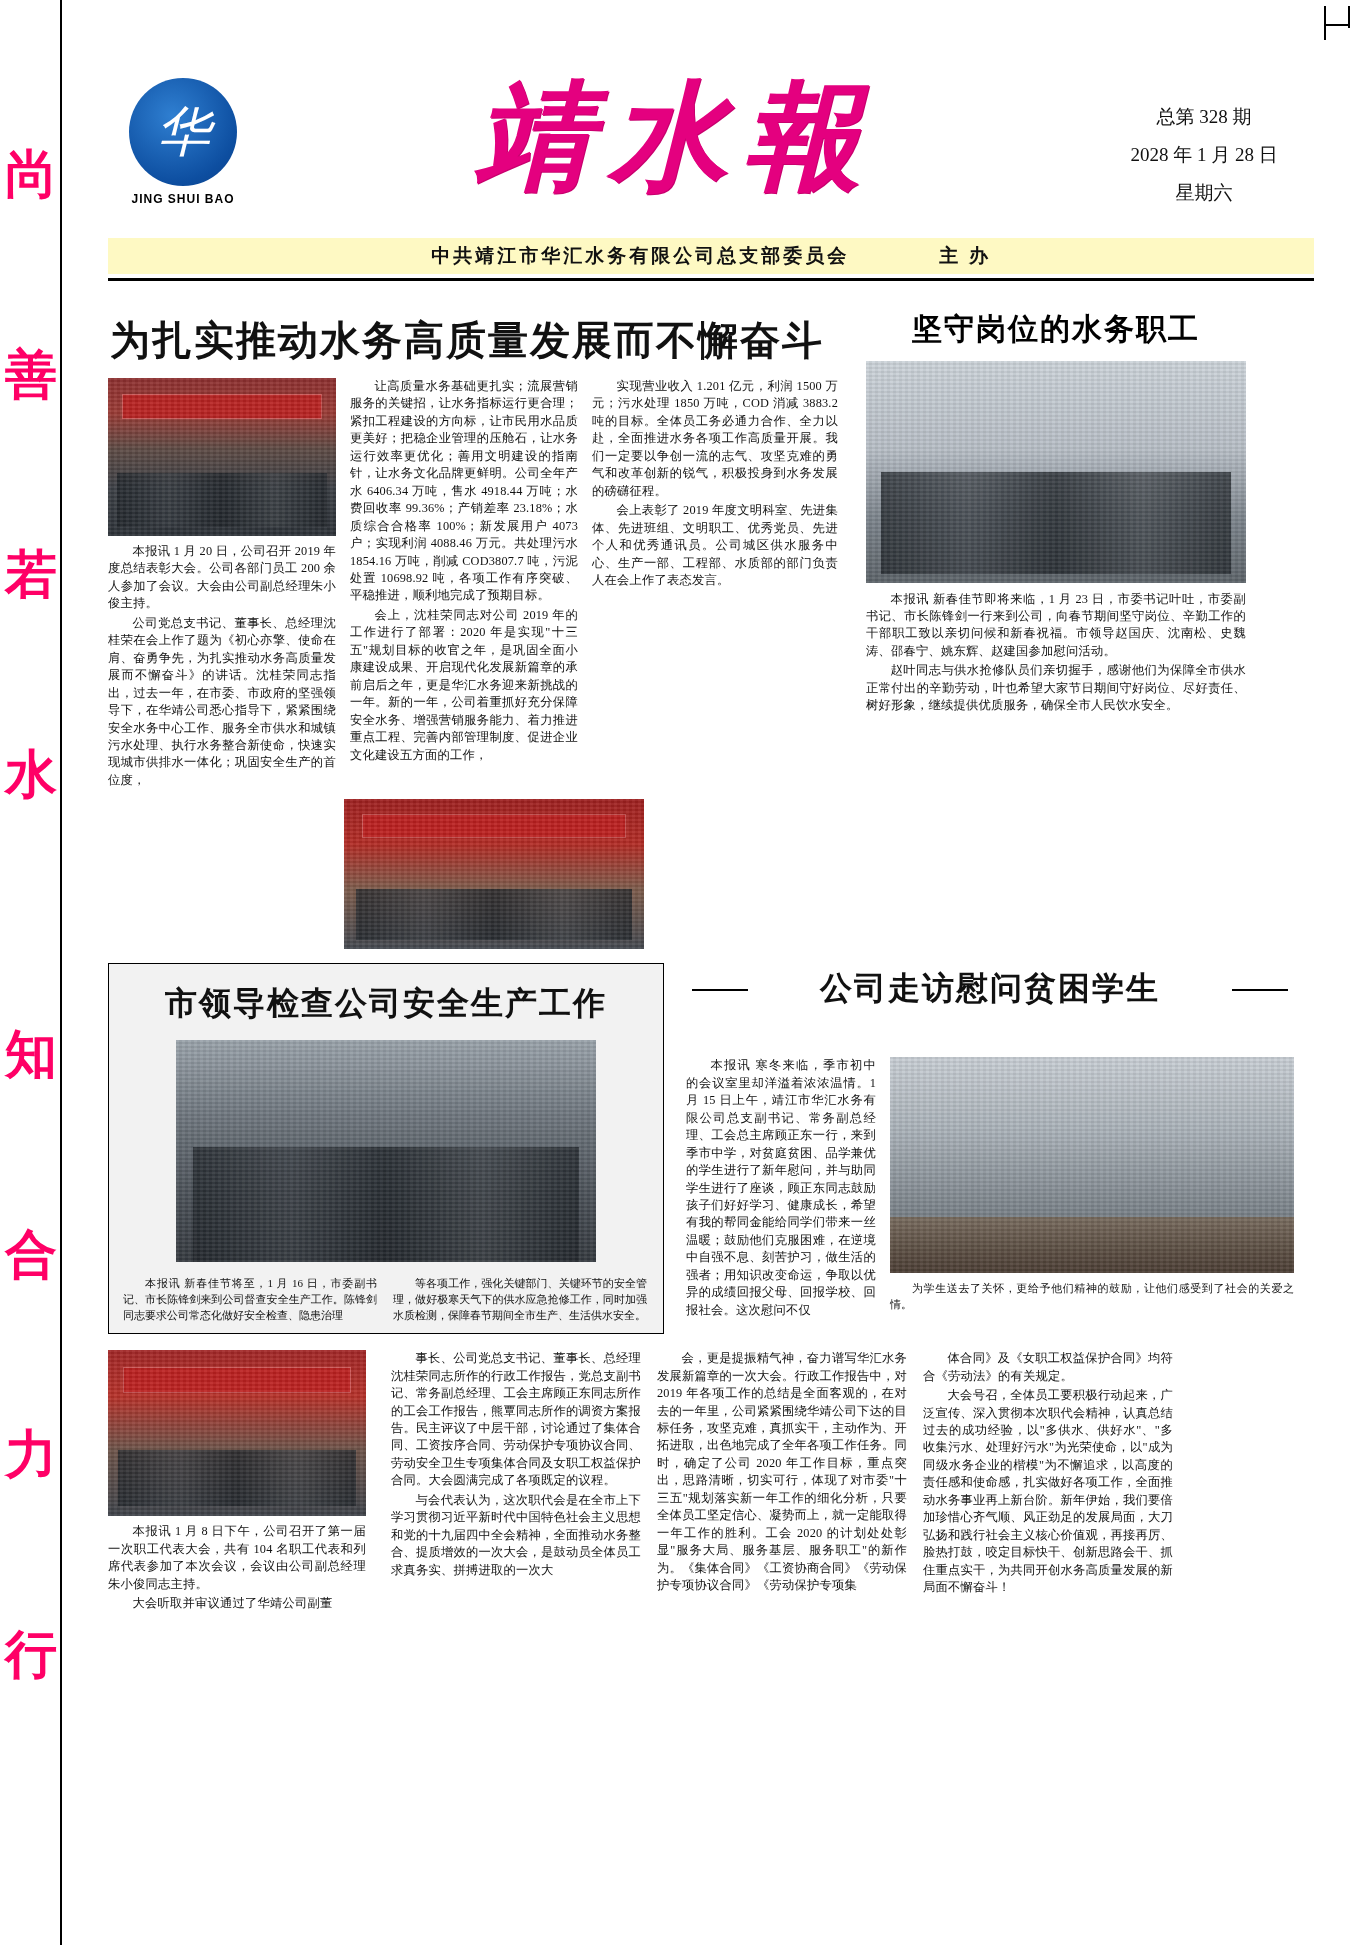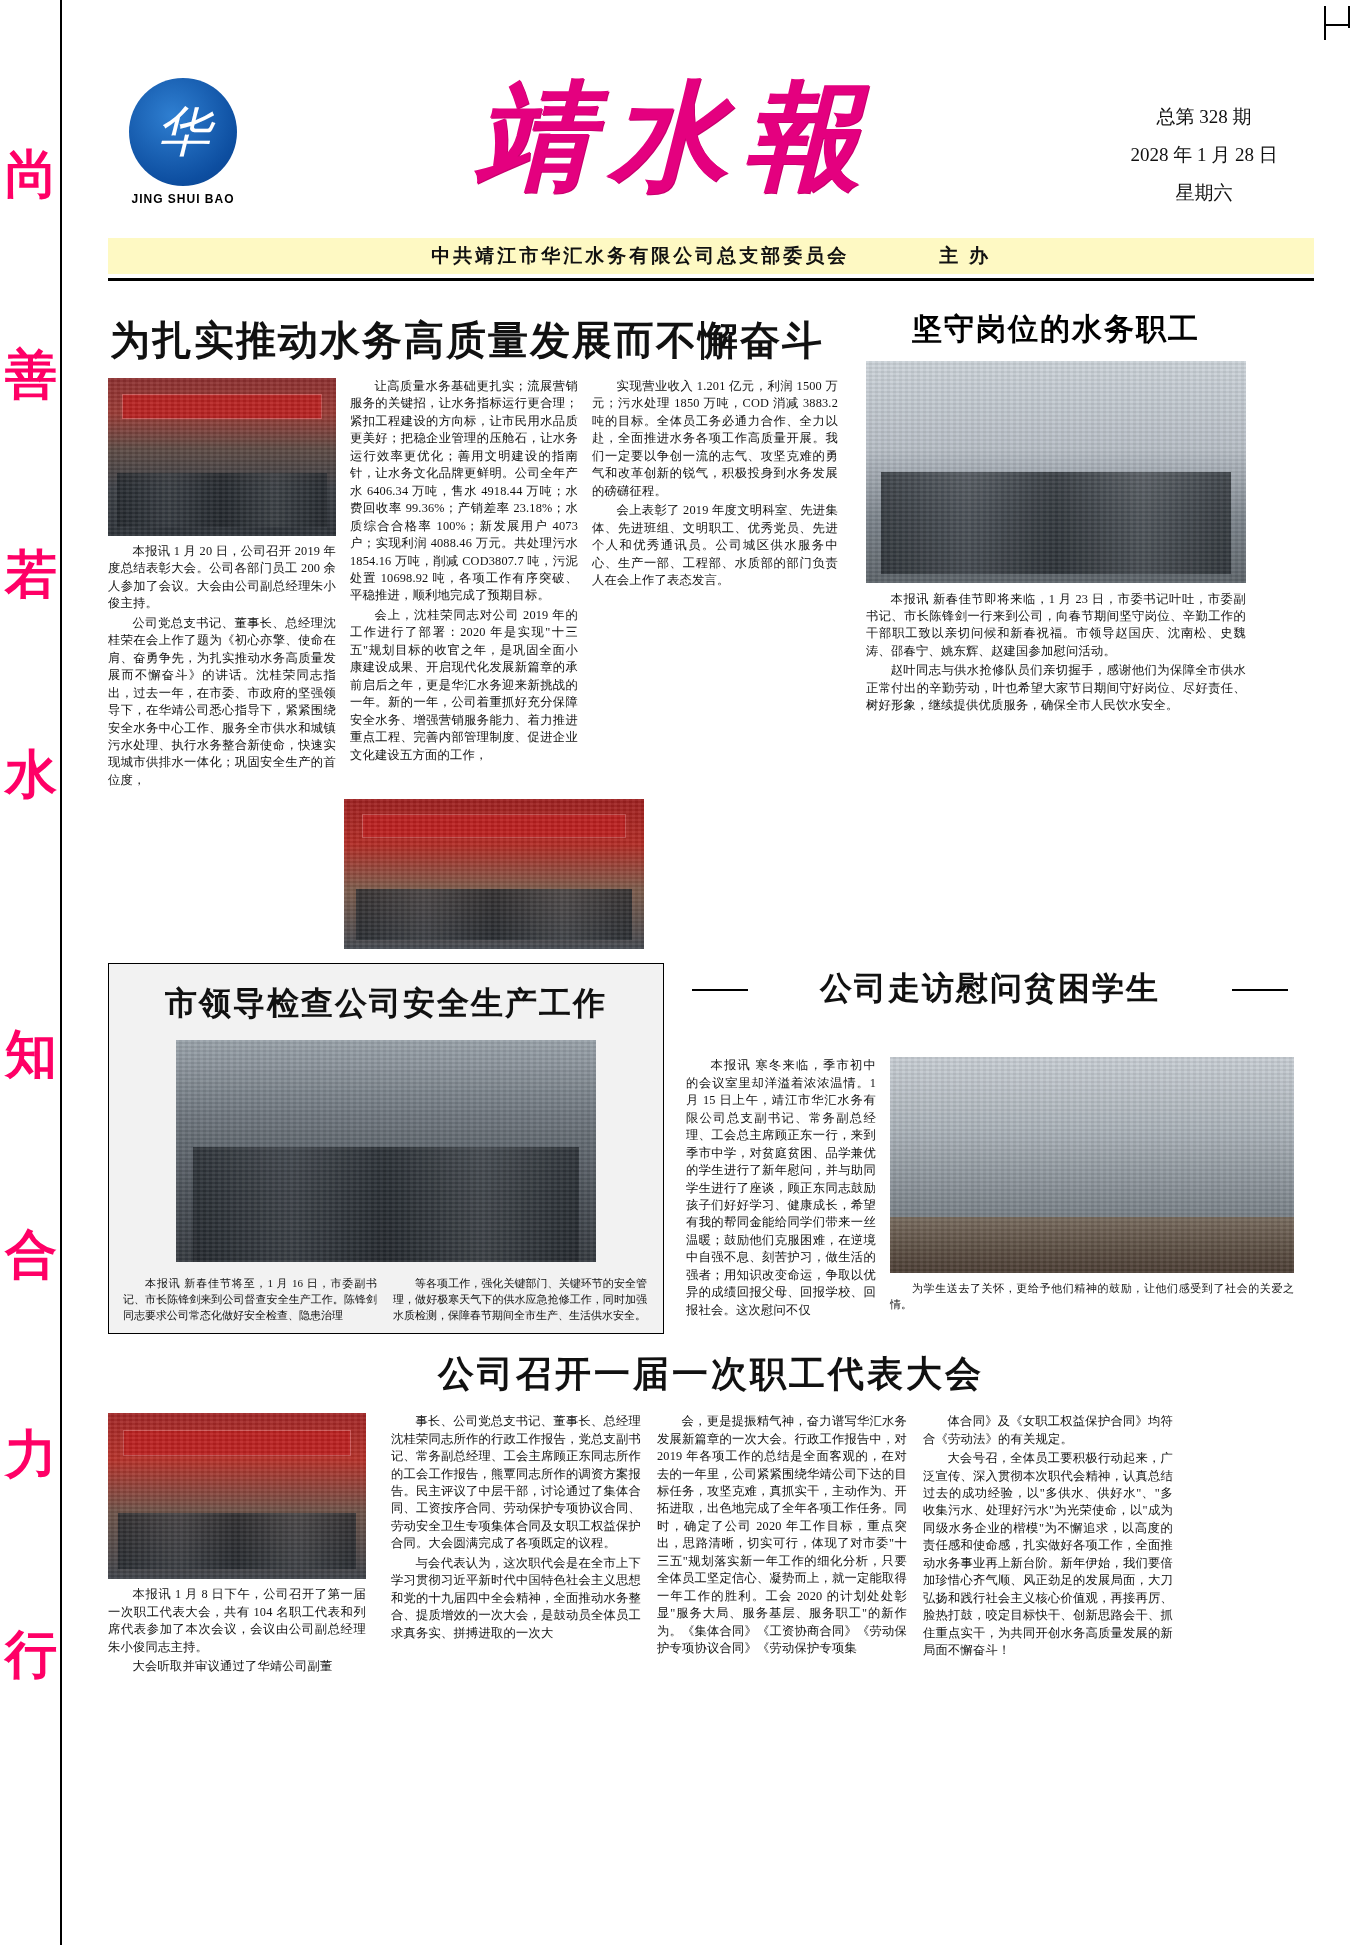--- a/index.html
+++ b/index.html
@@ -311,21 +311,20 @@
           </div>
           <div class="cap" style="margin-top:8px;">
             <p>为学生送去了关怀，更给予他们精神的鼓励，让他们感受到了社会的关爱之情。</p>
           </div>
         </div>
       </div>
     </div>
   </div>
 
   <div class="sec3">
-    <div class="headline5 hl">公司召开一届一次职工代表大会</div>
     <div class="sec3-body">
 
       <div class="sec3-c0">
         <div class="photo ph-congress ph-noise" style="width:258px;height:166px;">
           <div class="ph-banner"></div>
           <div class="ph-row"></div>
         </div>
         <div class="col-text" style="margin-top:7px;">
           <p>本报讯 1 月 8 日下午，公司召开了第一届一次职工代表大会，共有 104 名职工代表和列席代表参加了本次会议，会议由公司副总经理朱小俊同志主持。</p>
           <p>大会听取并审议通过了华靖公司副董</p>

